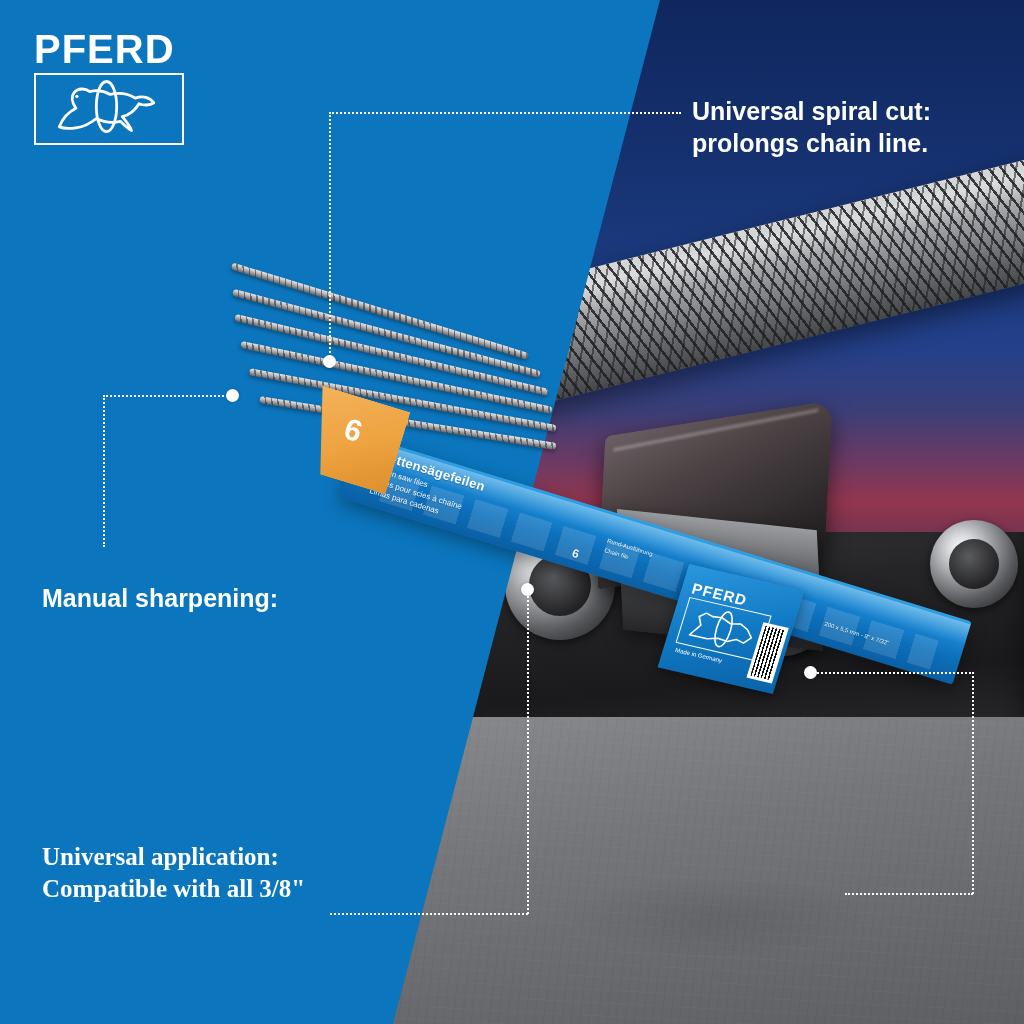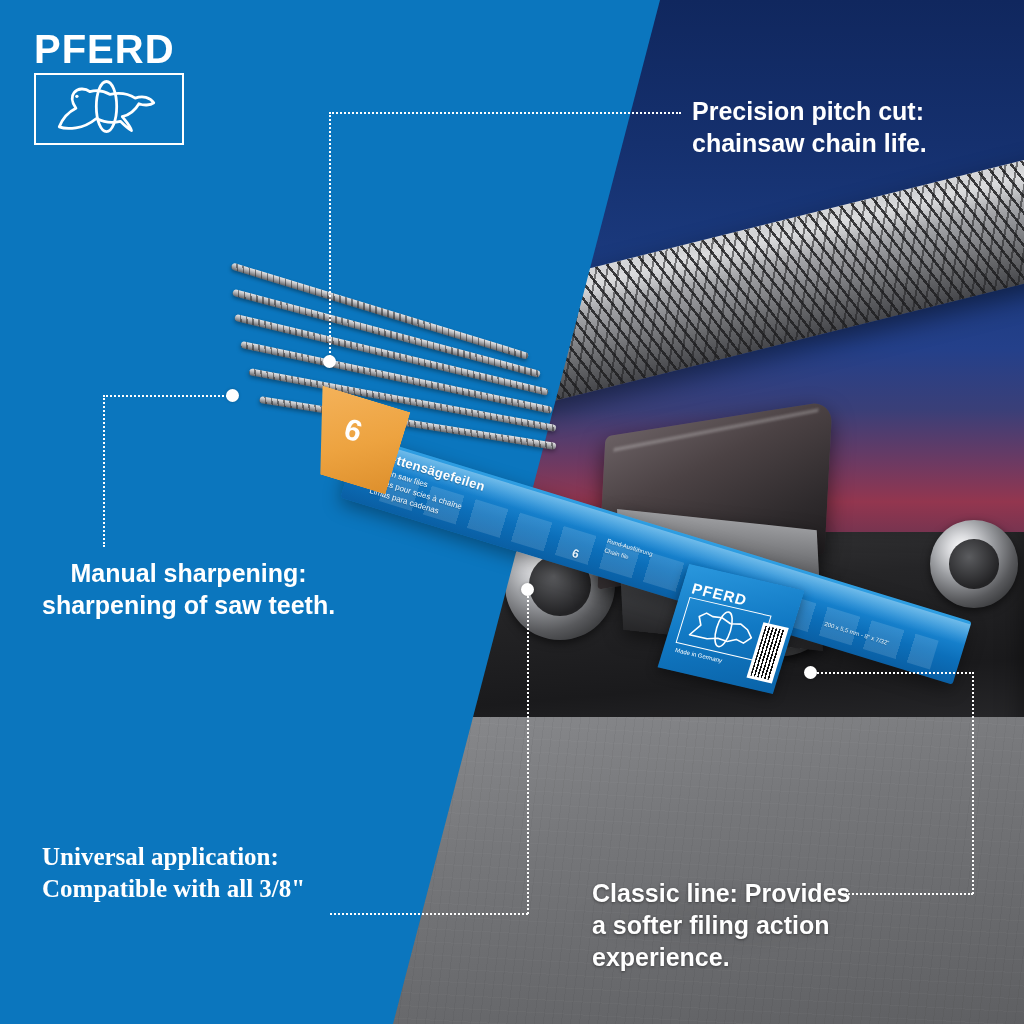--- a/index.html
+++ b/index.html
@@ -170,21 +170,21 @@
     color:#fff;font-size:40px;font-weight:bold;letter-spacing:1px;line-height:.95;
   }
   #logo .horsebox{
     margin-top:5px;width:146px;height:68px;border:2.5px solid #fff;position:relative;
   }
 
   
   .callout{position:absolute;color:#fff;font-size:25px;font-weight:bold;line-height:1.28;}
   .callout div{white-space:nowrap;}
   #c-precision{left:692px;top:95px;}
-  #c-manual{left:42px;top:557px;text-align:center;}
+  #c-manual{left:42px;top:582px;}
   #c-universal{left:42px;top:841px;font-family:Liberation Serif, serif;}
   #c-classic{left:592px;top:877px;}
   #c-classic div{text-shadow:0 1px 3px rgba(0,0,0,.45);}
 
   
   .dot{
     position:absolute;width:13px;height:13px;border-radius:50%;background:#fff;
     box-shadow:0 0 3px rgba(0,0,0,.25);
   }
   .dl-h{position:absolute;height:0;border-top:2.5px dotted #fff;}
@@ -282,33 +282,27 @@
   <div class="dot" style="left:521px;top:583px;"></div>
   <div class="dl-v" style="left:527px;top:589px;height:325px;"></div>
   <div class="dl-h" style="left:330px;top:913px;width:198px;"></div>
 
   <div class="dot" style="left:804px;top:666px;"></div>
   <div class="dl-h" style="left:814px;top:672px;width:160px;"></div>
   <div class="dl-v" style="left:972px;top:672px;height:222px;"></div>
   <div class="dl-h" style="left:845px;top:893px;width:128px;"></div>
 
   <div class="callout" id="c-precision">
-    <div>Precision pitch cut:</div>
-    <div>chainsaw chain life.</div>
+    <div>Universal spiral cut:</div>
+    <div>prolongs chain line.</div>
   </div>
 
   <div class="callout" id="c-manual">
     <div>Manual sharpening:</div>
-    <div>sharpening of saw teeth.</div>
   </div>
 
   <div class="callout" id="c-universal">
     <div>Universal application:</div>
     <div>Compatible with all 3/8"</div>
   </div>
 
-  <div class="callout" id="c-classic">
-    <div>Classic line: Provides</div>
-    <div>a softer filing action</div>
-    <div>experience.</div>
-  </div>
 
 </div>
 
 </body></html>

